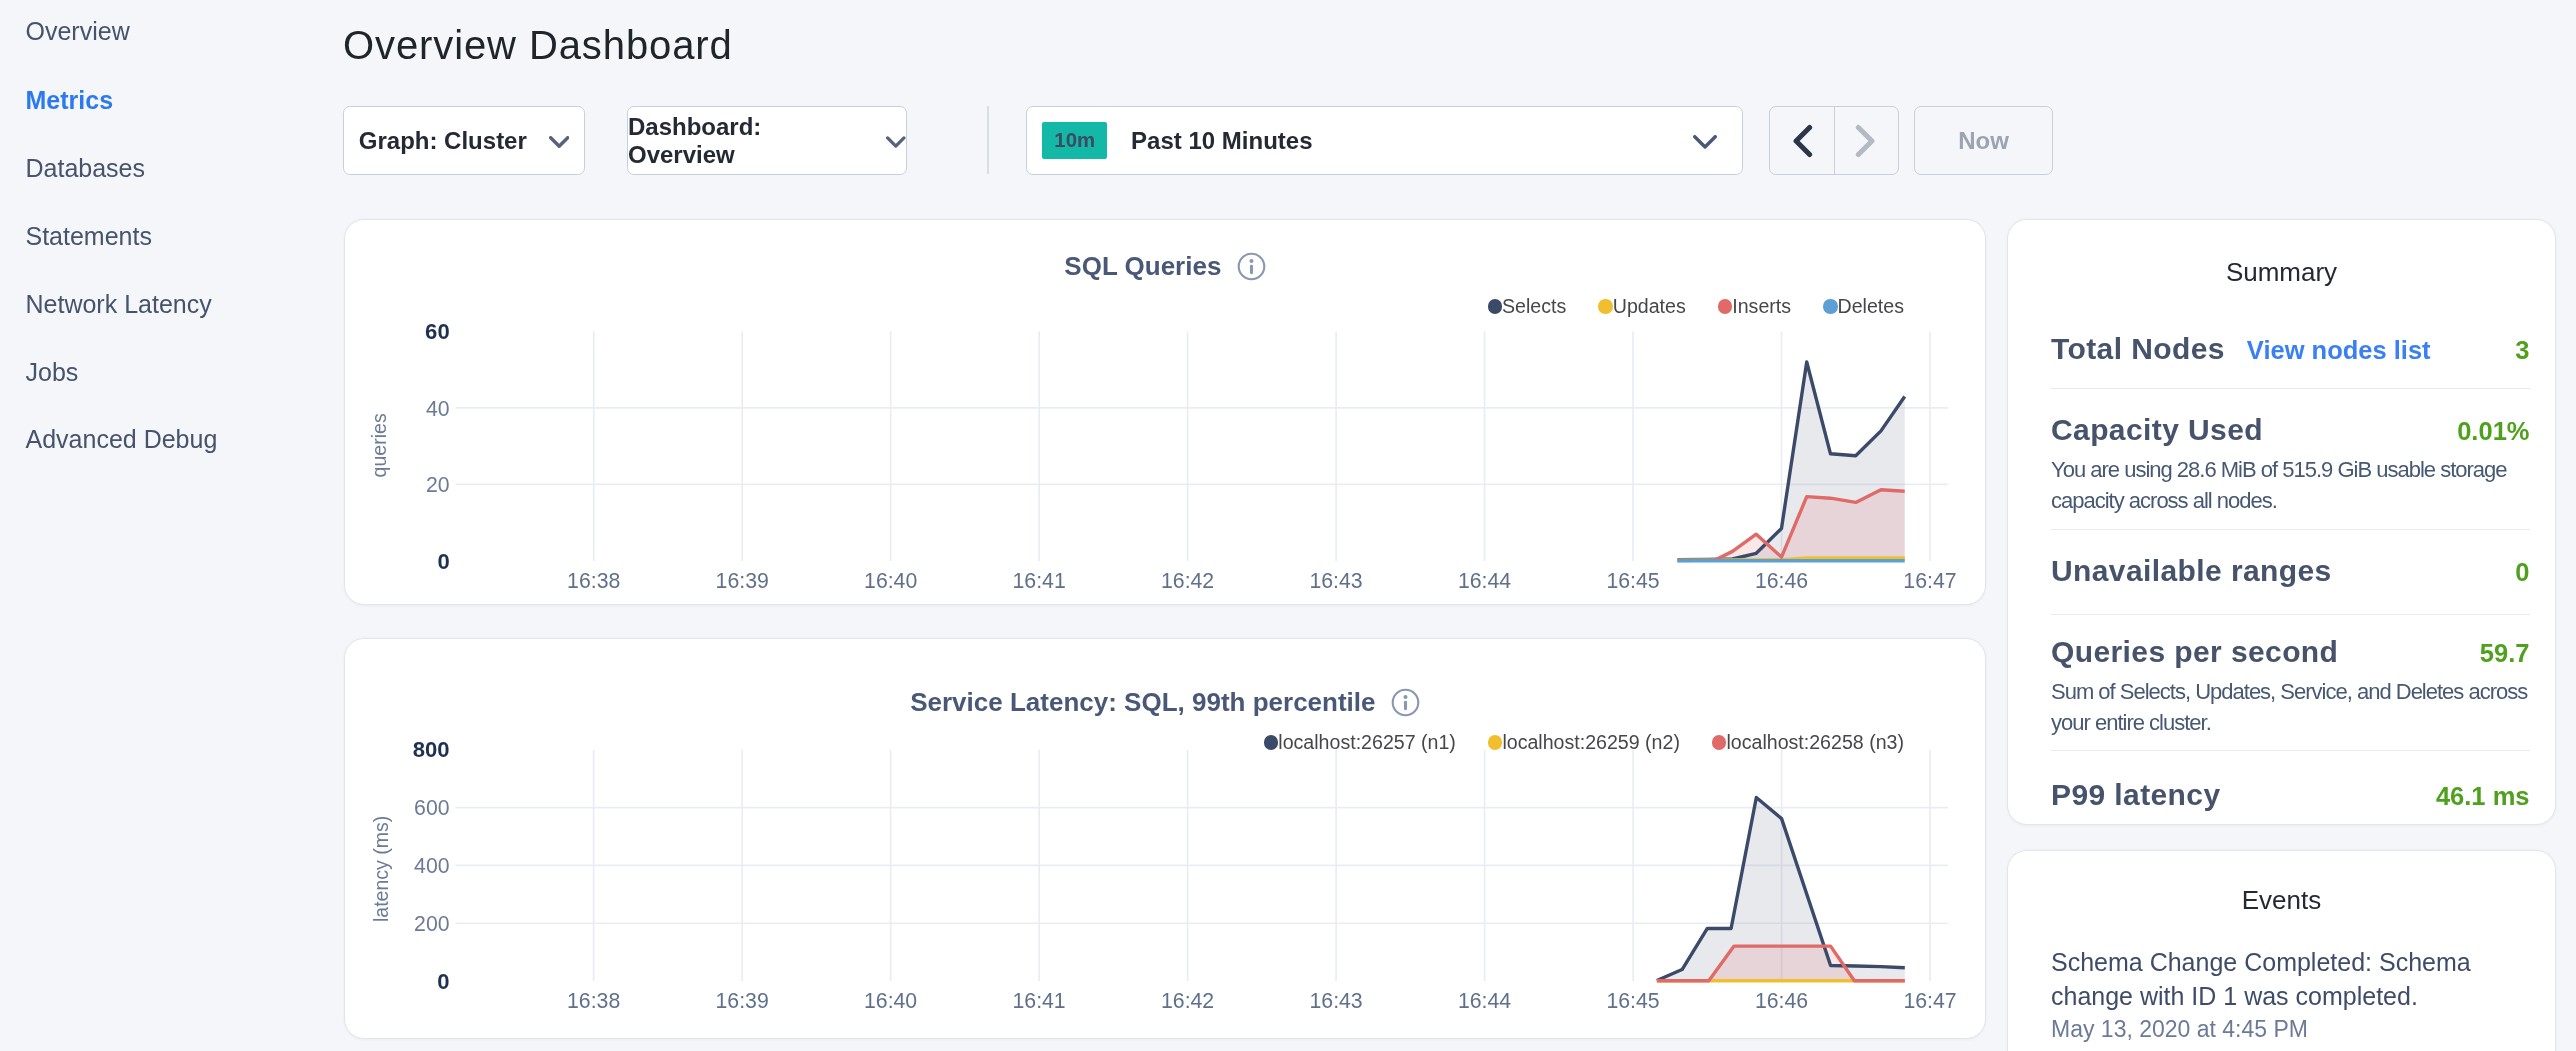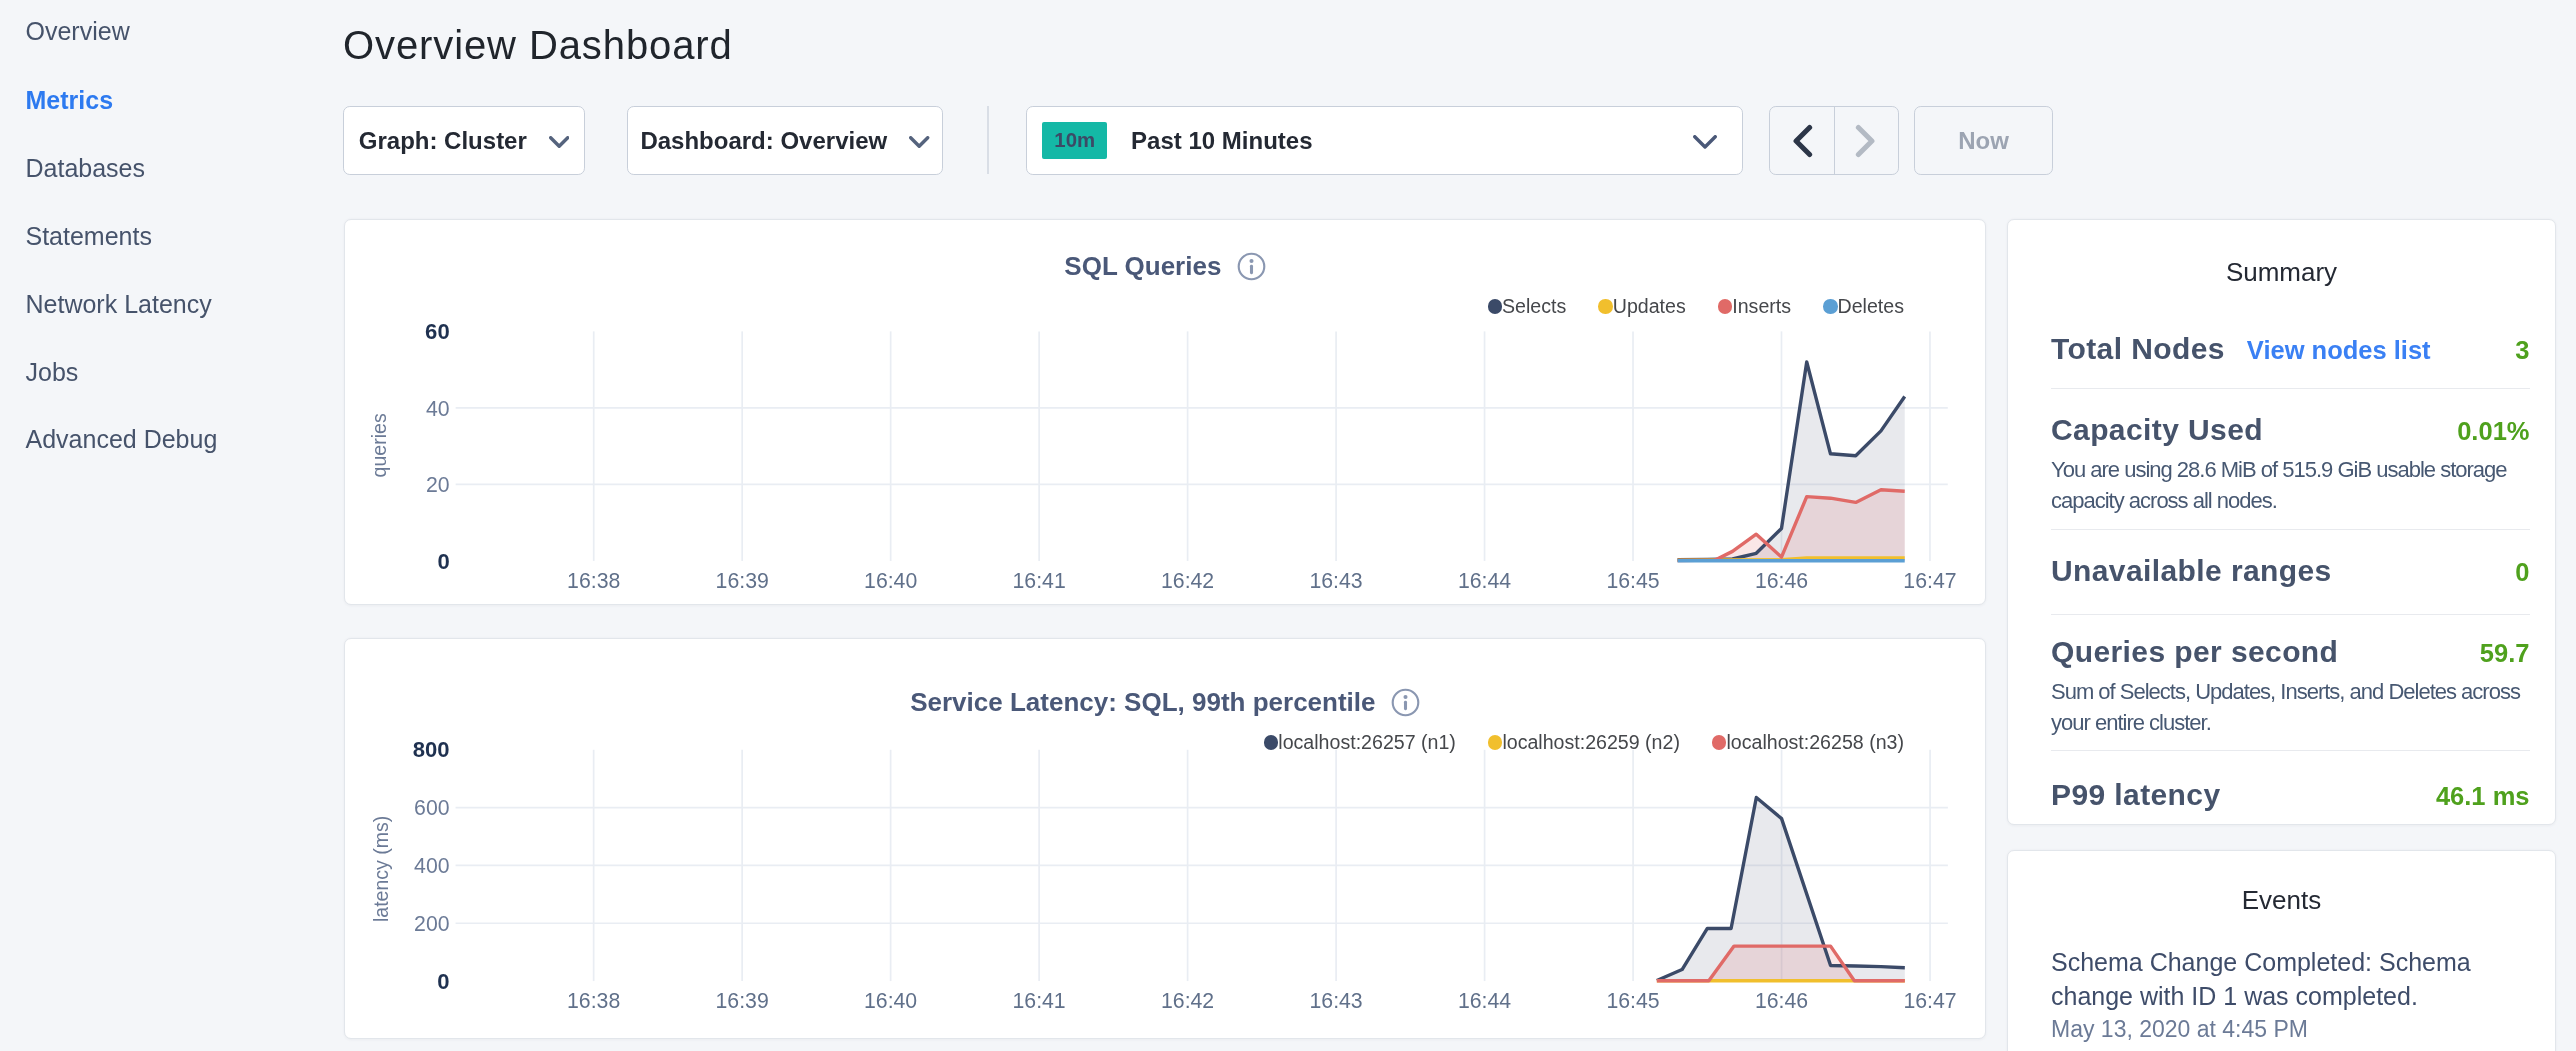--- a/index.html
+++ b/index.html
@@ -39,21 +39,21 @@
   .time-label { flex:1; text-align:left; }
   .arrow-group { position:absolute; top:106px; left:1769px; width:130px; height:69px;
     border:1.7px solid #c8cfda; border-radius:6.8px; display:flex; background:transparent; }
   .arrow-half { flex:1; display:flex; align-items:center; justify-content:center; cursor:pointer; }
   .arrow-half + .arrow-half { border-left:1.7px solid #c8cfda; }
   .now-btn { position:absolute; top:106px; left:1914px; width:139px; height:69px;
     border:1.7px solid #c8cfda; border-radius:6.8px; display:flex; align-items:center; justify-content:center;
     font-size:24px; font-weight:bold; color:#9ca4b2; background:transparent; cursor:default; }
   
   .card {
-    position:absolute; background:#fff; border:1.7px solid #e2e6eb; border-radius:7px;
+    position:absolute; background:#fff; border:1.7px solid #e2e6eb; border-radius:20px;
     box-shadow:0 0.9px 2.6px rgba(50,60,80,0.05);
   }
   #chart-card-0 { left:344px; top:219px; width:1642px; height:386px; }
   #chart-card-1 { left:344px; top:638px; width:1642px; height:401px; }
   #summary-card { left:2007px; top:219px; width:549px; height:606px; }
   #events-card  { left:2007px; top:850px; width:549px; height:281px; }
   
   .chart-title-row {
     position:absolute; left:0; width:100%; display:flex; align-items:center; justify-content:center;
     gap:15.3px;
@@ -101,21 +101,21 @@
   </nav>
 
 <h1 class="page-title">Overview Dashboard</h1>
 
 <div class="tbtn" style="left:343px;width:242px;">
   <span>Graph: Cluster</span>
   <svg class="chev" width="20.4" height="12.8" viewBox="0 0 24 15">
       <polyline points="2,2 12,12 22,2" fill="none" stroke="#55637d" stroke-width="4" stroke-linecap="round" stroke-linejoin="round"></polyline>
     </svg>
 </div>
-<div class="tbtn" style="left:627px;width:316px;">
+<div class="tbtn" style="left:627px;width:280px;">
   <span>Dashboard: Overview</span>
   <svg class="chev" width="20.4" height="12.8" viewBox="0 0 24 15">
       <polyline points="2,2 12,12 22,2" fill="none" stroke="#55637d" stroke-width="4" stroke-linecap="round" stroke-linejoin="round"></polyline>
     </svg>
 </div>
 <div class="toolbar-divider"></div>
 <div class="tbtn time-btn" style="left:1026px;width:717px;">
   <span class="time-badge">10m</span>
   <span class="time-label">Past 10 Minutes</span>
   <svg class="chev" width="24" height="14.5" viewBox="0 0 28 17">
@@ -281,21 +281,21 @@
         <div class="summary-head">
           <span class="summary-label">Unavailable ranges</span>
           <span class="summary-value">0</span>
         </div>
       </div>
       <div class="summary-row">
         <div class="summary-head">
           <span class="summary-label">Queries per second</span>
           <span class="summary-value">59.7</span>
         </div>
-        <div class="summary-desc">Sum of Selects, Updates, Inserts, and Deletes across your entire cluster.</div>
+        <div class="summary-desc">Sum of Selects, Updates, Service, and Deletes across your entire cluster.</div>
       </div>
       <div class="summary-row">
         <div class="summary-head">
           <span class="summary-label">P99 latency</span>
           <span class="summary-value">46.1 ms</span>
         </div>
       </div>
     </div>
 </div>
 

